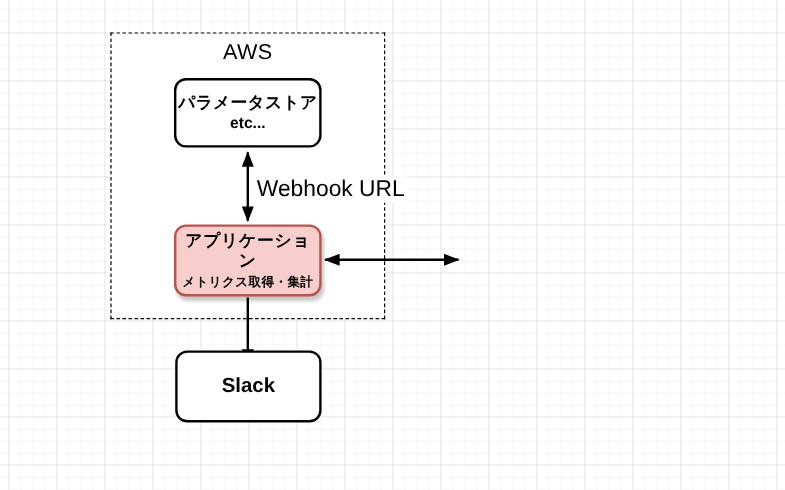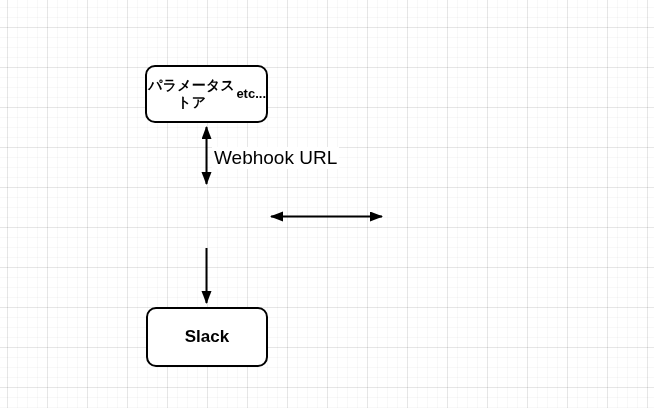--- a/index.html
+++ b/index.html
@@ -47,21 +47,21 @@
     position: absolute;
     left: 0;
     top: 0;
     z-index: 2;
     pointer-events: none;
   }
   .node {
     position: absolute;
     box-sizing: border-box;
     display: flex;
-    flex-direction: row;
+    flex-direction: column;
     align-items: center;
     justify-content: center;
     background: #ffffff;
     border: 2px solid #000000;
     border-radius: 10px;
     text-align: center;
     z-index: 3;
     line-height: 1.25;
   }
   .node-param {
@@ -86,21 +86,21 @@
   .node-cloudwatch {
     left: 385px;
     top: 187px;
     width: 122px;
     height: 58px;
     font-size: 17px;
     font-weight: 700;
   }
   .node-slack {
     left: 146px;
-    top: 307px;
+    top: 292px;
     width: 122px;
     height: 60px;
     font-size: 17px;
     font-weight: 700;
   }
   .edge-label {
     position: absolute;
     left: 212px;
     top: 147px;
     font-size: 19px;
@@ -109,37 +109,44 @@
     background: #ffffff;
     padding: 0 2px;
     z-index: 4;
   }
 </style>
 </head>
 <body>
 
 <div class="canvas">
 
+  <div class="aws-group">
+    <div class="aws-group-label">AWS</div>
+  </div>
 
   <svg class="edges" width="654" height="408" viewBox="0 0 654 408">
     <defs>
       <marker id="arrowhead" markerUnits="userSpaceOnUse" markerWidth="15" markerHeight="12" refX="12" refY="5" orient="auto-start-reverse">
         <path d="M0,0 L13,5 L0,10 Z" fill="#000000"></path>
       </marker>
     </defs>
     <line x1="206.5" y1="127" x2="206.5" y2="184" stroke="#000000" stroke-width="2" marker-start="url(#arrowhead)" marker-end="url(#arrowhead)"></line>
     <line x1="271" y1="216.5" x2="382" y2="216.5" stroke="#000000" stroke-width="2" marker-start="url(#arrowhead)" marker-end="url(#arrowhead)"></line>
     <line x1="206.5" y1="248" x2="206.5" y2="303" stroke="#000000" stroke-width="2" marker-end="url(#arrowhead)"></line>
   </svg>
 
   <div class="node node-param">
     <div class="node-title">パラメータストア</div>
     <div class="node-subtitle">etc...</div>
   </div>
 
+  <div class="node node-app">
+    <div class="node-title">アプリケーション</div>
+    <div class="node-subtitle">メトリクス取得・集計</div>
+  </div>
 
 
   <div class="node node-slack">
     <div>Slack</div>
   </div>
 
   <div class="edge-label">Webhook URL</div>
 
 </div>
 

